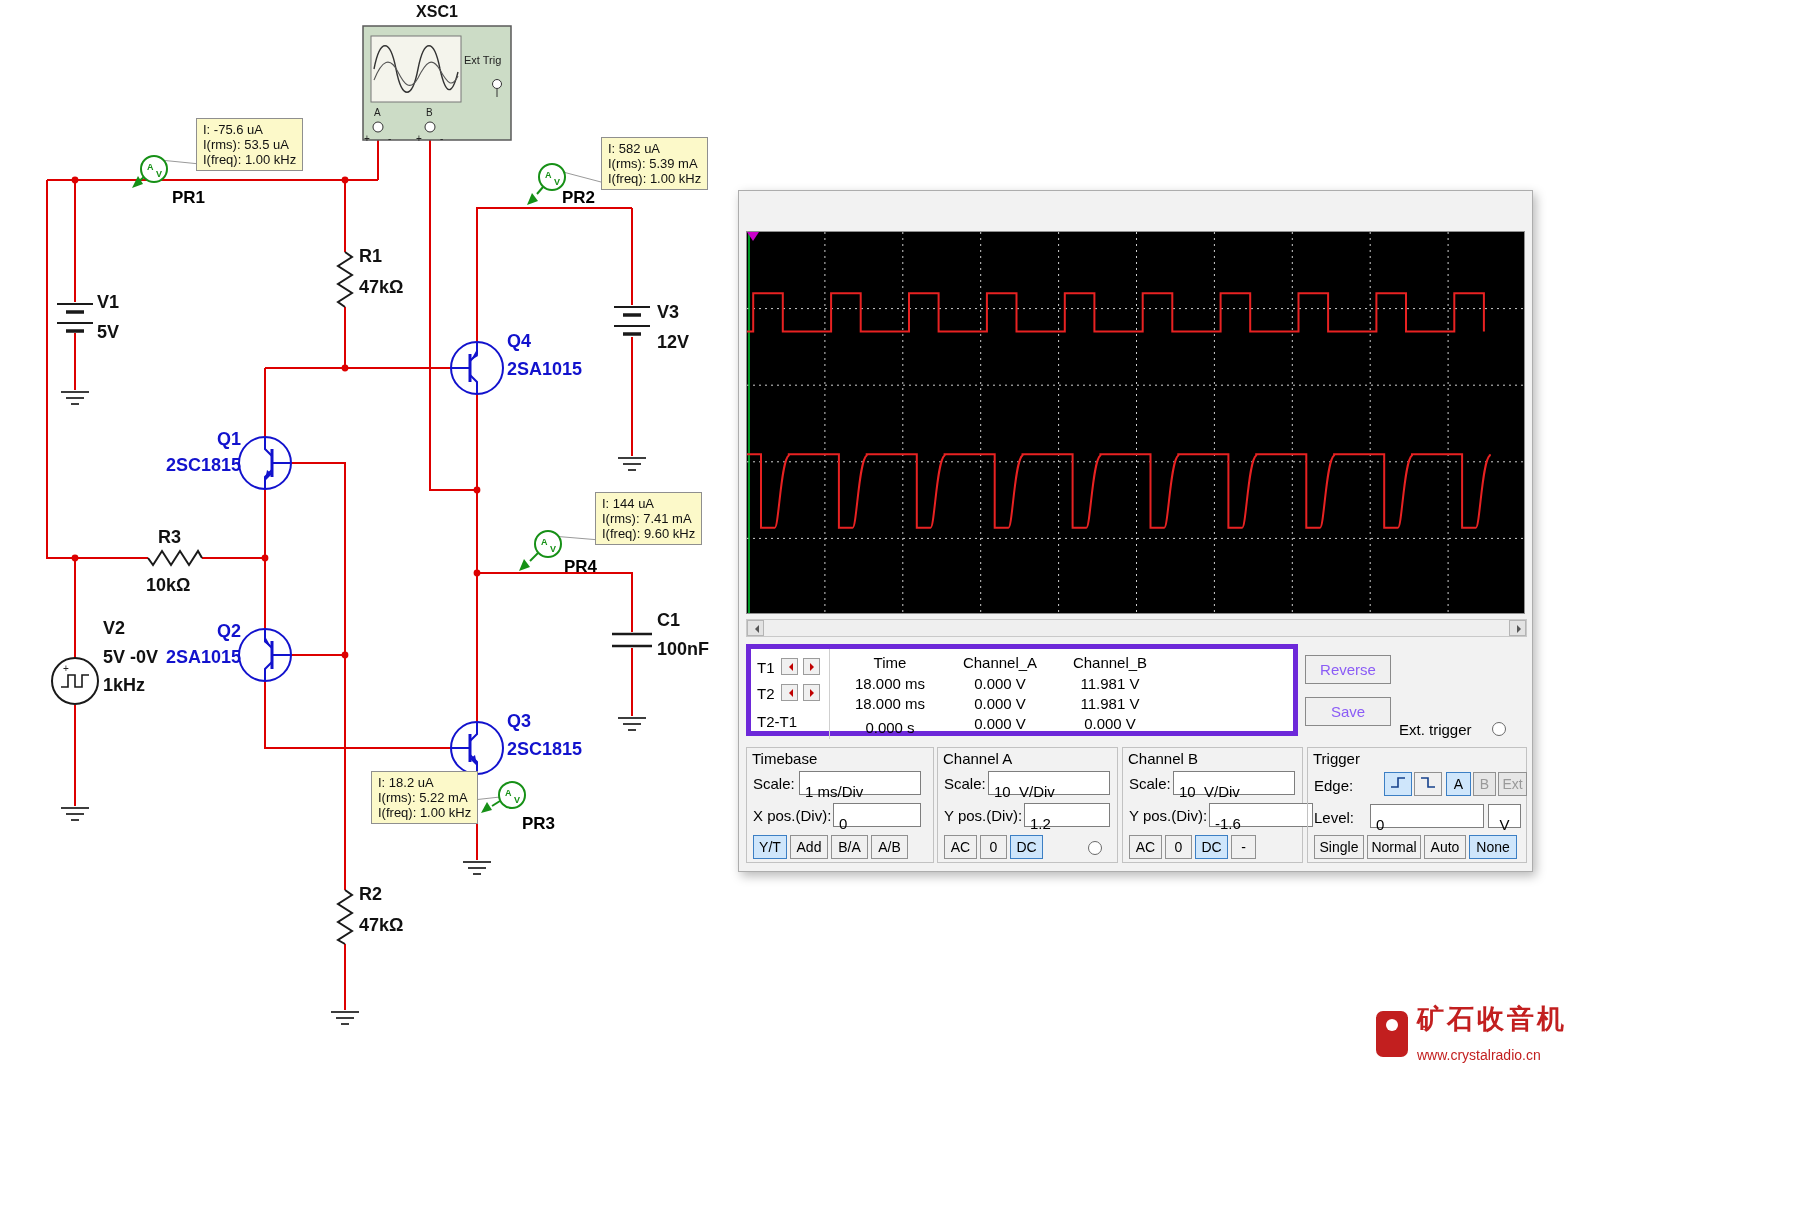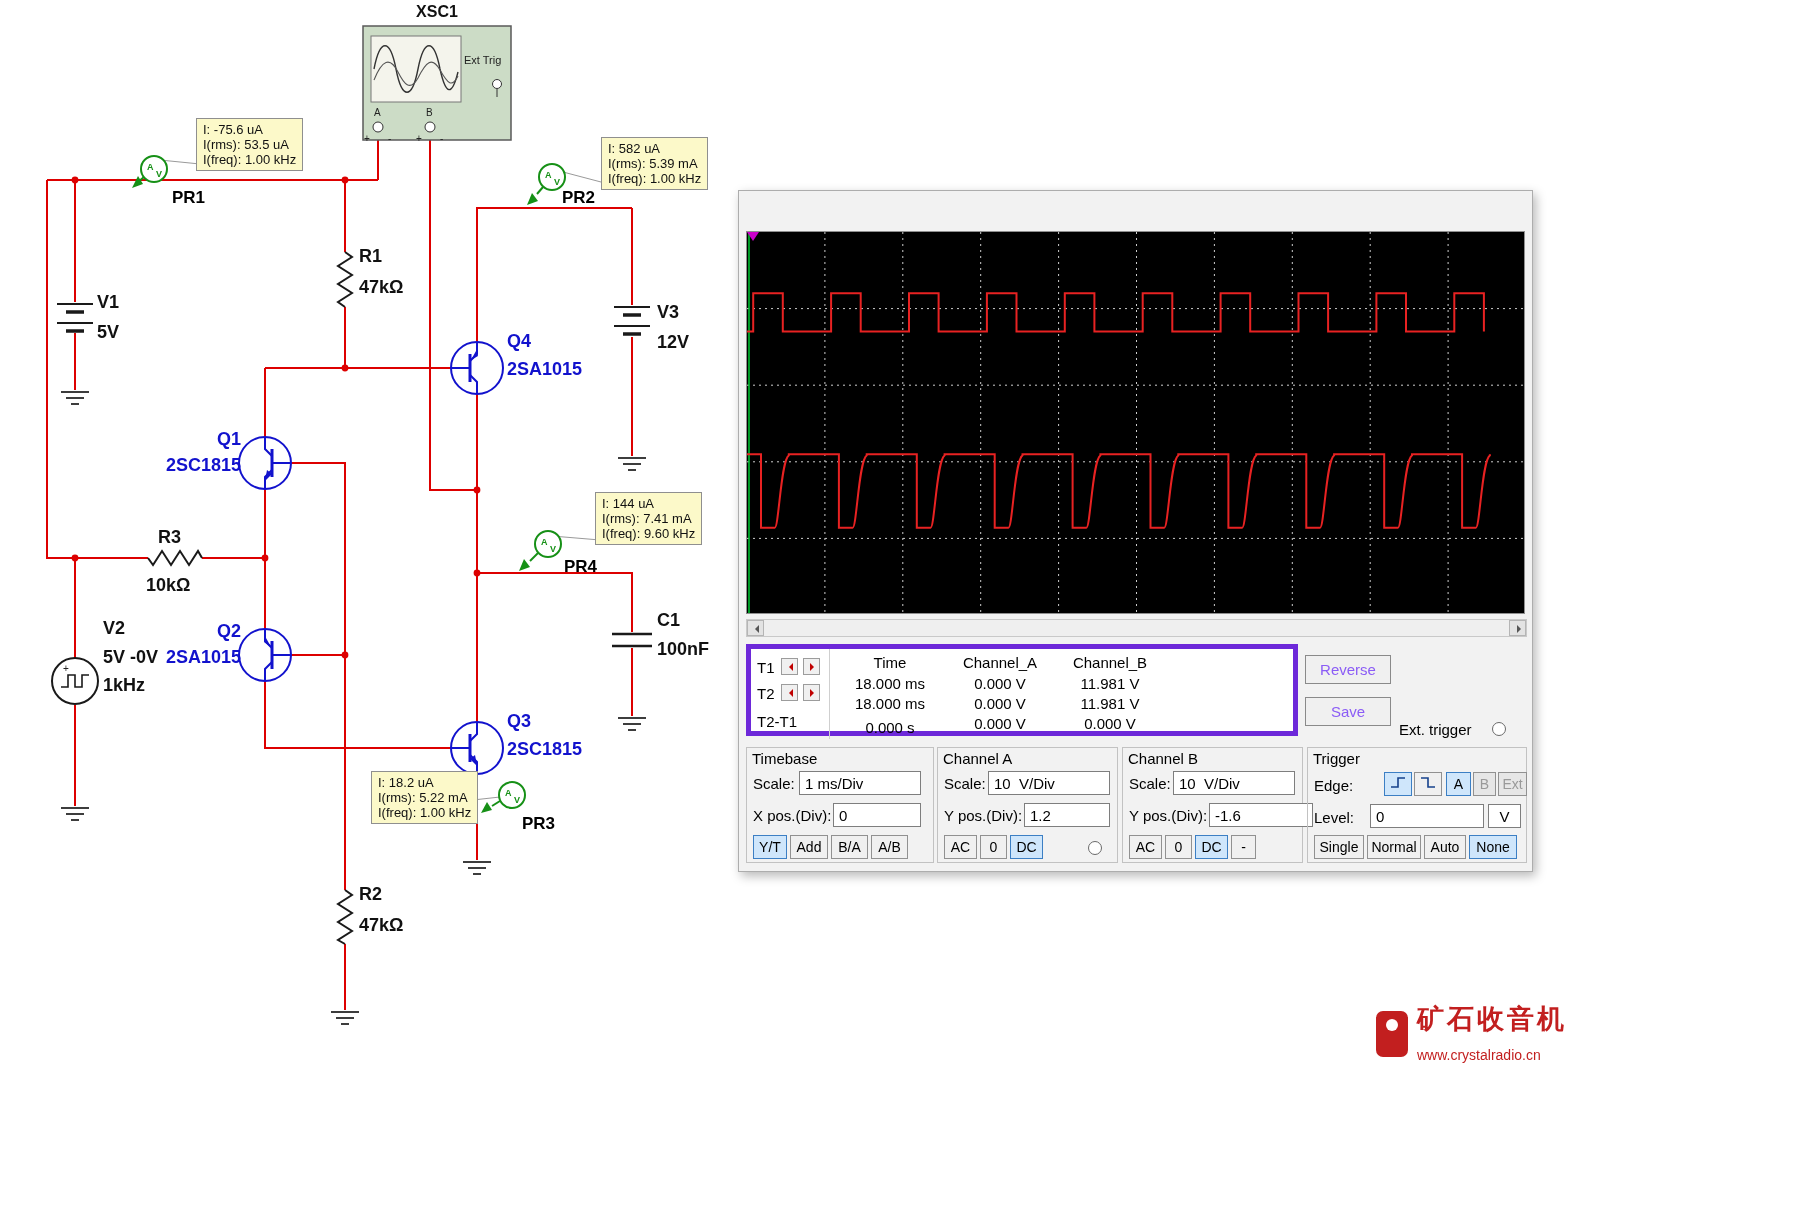--- a/index.html
+++ b/index.html
@@ -33,21 +33,21 @@
 .tri.l{left:3px;border-right-color:#c00000}
 .tri.r{left:6px;border-left-color:#c00000}
 .vdiv{position:absolute;left:78px;top:0;height:90px;border-left:1px solid #cfcfcf}
 .th,.td{position:absolute;width:120px;text-align:center;color:#000}
 .pbtn{position:absolute;width:86px;height:29px;background:#f0f0f0;border:1px solid #8a8a8a;border-radius:0;text-align:center;line-height:27px;font-size:15px;color:#8b5cf6;cursor:pointer}
 .exttrig{position:absolute;left:660px;top:530px;font-size:15px;color:#000}
 .radio{position:absolute;width:14px;height:14px;border:1px solid #6a6a6a;border-radius:50%;background:#fff;cursor:pointer}
 .grp{position:absolute;top:556px;height:116px;border:1px solid #c2c2c2}
 .gtitle{position:absolute;left:5px;top:2px;font-size:15px;color:#000}
 .glab{position:absolute;font-size:15px;color:#000}
-.inp{position:absolute;height:24px;background:#fff;border:1px solid #7e7e7e;font-size:15px;line-height:20px;padding:2px 5px;white-space:pre;color:#000}
+.inp{position:absolute;height:24px;background:#fff;border:1px solid #7e7e7e;font-size:15px;line-height:20px;padding:10px 5px;white-space:pre;color:#000}
 .btn{position:absolute;height:24px;background:#f0f0f0;border:1px solid #919191;font-size:14px;line-height:22px;text-align:center;color:#000;cursor:pointer}
 .btn.on{background:#cfe6fb;border:1px solid #3c7fc4}
 .btn.dis{color:#999;background:#e6e6e6}
 .wm{position:absolute;left:1376px;top:1004px;display:flex;gap:9px;align-items:center}
 .wm-logo{width:32px;height:46px;background:#c21f1f;border-radius:7px;position:relative}
 .wm-logo:after{content:"";position:absolute;left:10px;top:8px;width:12px;height:12px;border-radius:50%;background:#fff}
 .wm-title{font-size:27px;font-weight:bold;color:#c21f1f;letter-spacing:3px;line-height:30px}
 .wm-url{font-size:14px;color:#c21f1f;margin-top:13px}
 </style>
 </head>

